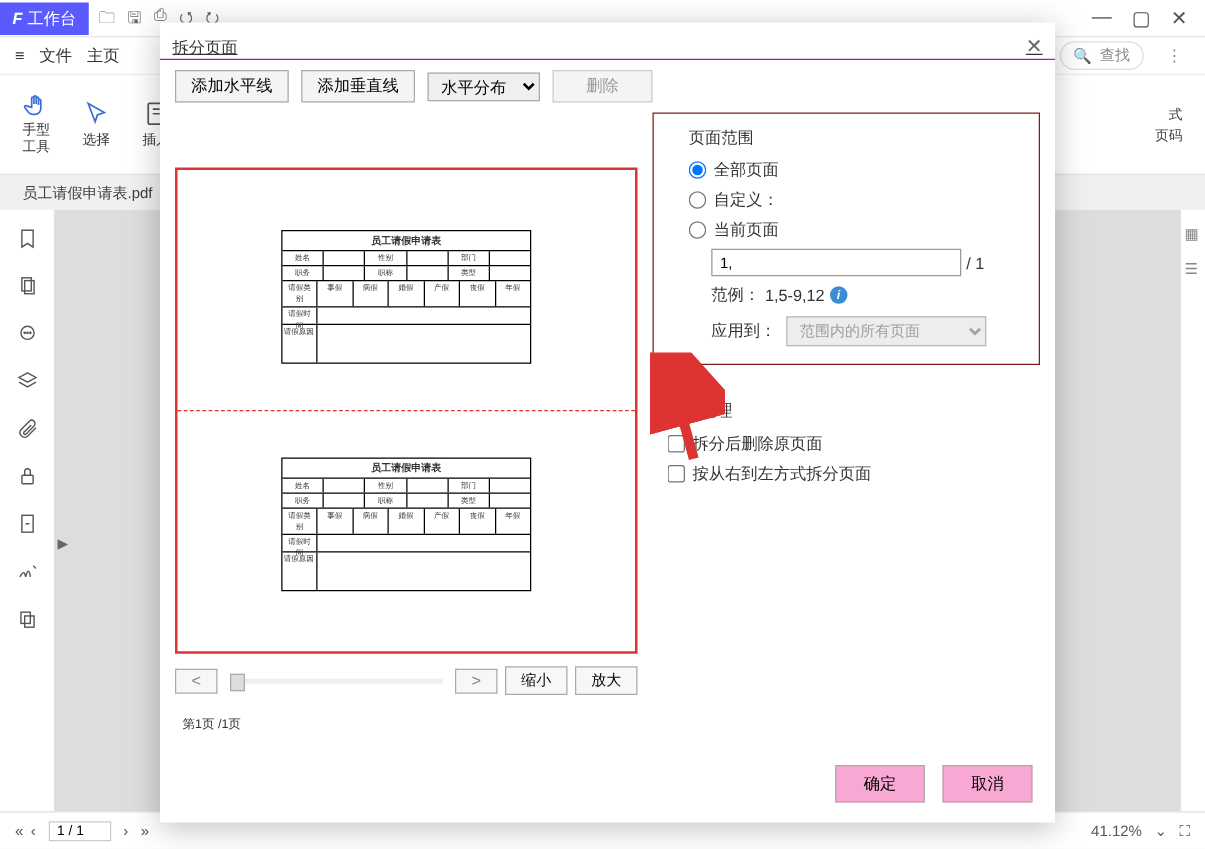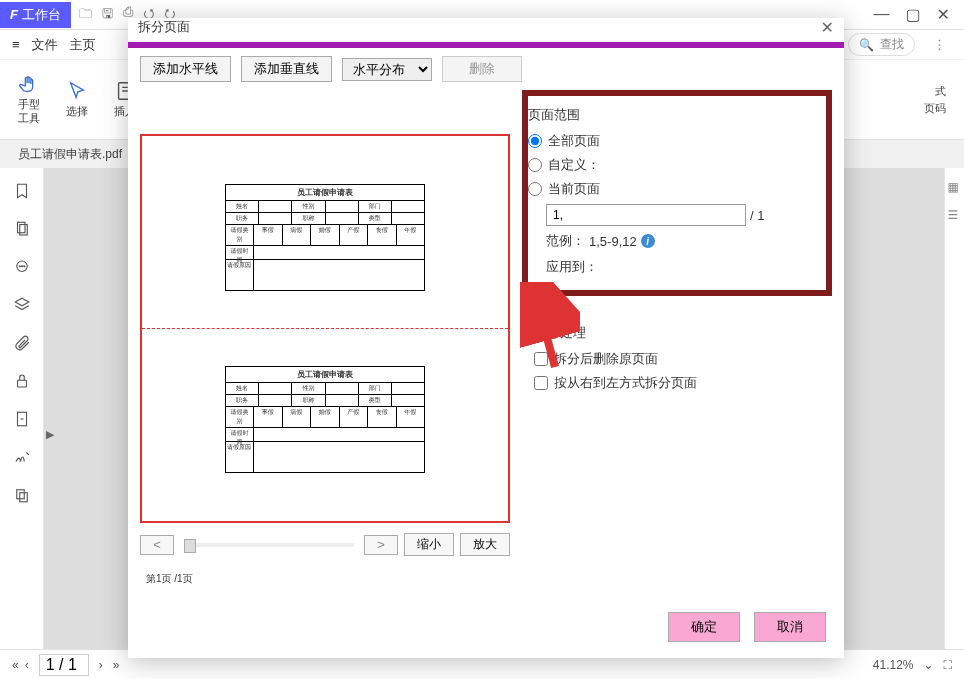--- a/index.html
+++ b/index.html
@@ -34,26 +34,26 @@
 .sidebar { width: 44px; background: #fff; border-right: 1px solid #e5e5e5; display: flex; flex-direction: column; align-items: center; gap: 20px; padding-top: 14px; }
 .sidebar svg { width: 18px; height: 18px; color: #555; }
 .side-expand { position: absolute; left: 46px; top: 260px; font-size: 11px; color: #666; }
 .doc-area { flex: 1; background: #ddd; }
 .right-strip { width: 20px; background: #fff; border-left: 1px solid #e5e5e5; display:flex; flex-direction:column; align-items:center; gap:14px; padding-top:12px;}
 .right-strip div { width:14px; height:14px; color:#888; font-size:12px;}
 
 
 .statusbar { position: absolute; bottom: 0; left: 0; right: 0; height: 30px; background: #fff; border-top: 1px solid #e0e0e0; display: flex; align-items: center; padding: 0 12px; font-size: 12px; color: #555; gap: 10px; }
 .statusbar .nav-arrows { display: flex; gap: 6px; }
-.statusbar .page-input { border: 1px solid #ccc; padding: 1px 6px; width: 50px; font-size: 16px; }
+.statusbar .page-input { border: 1px solid #ccc; padding: 1px 6px; width: 50px; font-size: 11px; }
 .statusbar-right { margin-left: auto; display: flex; align-items: center; gap: 10px; }
 
 
 .dialog { position: absolute; top: 18px; left: 128px; width: 716px; height: 640px; background: #fff; box-shadow: 0 4px 24px rgba(0,0,0,.25); z-index: 100; display: flex; flex-direction: column; }
-.dlg-title { height: 30px; display: flex; align-items: flex-start; padding: 0 10px; font-size: 13px; border-bottom: 6px solid #a21caf; }
+.dlg-title { height: 30px; display: flex; align-items: flex-end; padding: 0 10px; font-size: 13px; border-bottom: 1px solid #a21caf; text-decoration: underline; }
 .dlg-title .close { margin-left: auto; font-size: 16px; color: #666; }
 .dlg-toolbar { padding: 8px 12px; display: flex; gap: 10px; align-items: center; }
 .dlg-toolbar .btn { border: 1px solid #aaa; background: #f4f4f4; padding: 3px 12px; font-size: 13px; }
 .dlg-toolbar select { border: 1px solid #aaa; padding: 2px 6px; font-size: 13px; width: 90px; }
 .dlg-toolbar .del-btn { color: #999; border-color: #ccc; padding: 3px 26px; }
 
 .dlg-body { flex: 1; display: flex; gap: 12px; padding: 0 12px 10px 12px; }
 .preview-pane { width: 370px; display: flex; flex-direction: column; }
 .preview-box { flex: 1; border: 2px solid #d33; position: relative; background: #fff; display:flex; flex-direction:column; justify-content:space-around; align-items:center; padding:30px 0;margin-top:44px;}
 .p-table { width: 200px; border: 1px solid #000; font-size: 7px; }
@@ -67,21 +67,21 @@
 .split-line { border-top: 1px dashed #d33; width: 100%; height:0; }
 
 .preview-nav { display: flex; gap: 6px; padding: 10px 0; align-items: center; }
 .preview-nav .nbtn { width: 34px; height: 20px; border: 1px solid #aaa; background: #f7f7f7; display:flex;align-items:center;justify-content:center; color:#888;}
 .preview-nav .slider { flex: 1; height: 4px; background: #eee; margin: 0 4px; position:relative;}
 .preview-nav .slider::before{content:"";position:absolute;left:0;top:-4px;width:10px;height:12px;background:#ddd;border:1px solid #aaa;}
 .preview-nav .zbtn { border: 1px solid #aaa; background: #f7f7f7; padding: 2px 12px; font-size: 12px; }
 .page-counter { font-size: 10px; padding: 6px; }
 
 .options-pane { flex: 1; display: flex; flex-direction: column; gap: 18px; }
-.group { border: 6px solid #7f1d1d; padding: 10px 12px 14px 0; }
+.group { border: 1px solid #7f1d1d; padding: 10px 12px 14px 28px; }
 .group-plain { padding: 10px 12px; }
 .group-title { font-size: 13px; margin-bottom: 8px; }
 .radio-row, .check-row { display: flex; align-items: center; gap: 6px; margin: 6px 0; font-size: 13px; }
 .radio-row input, .check-row input { width: 14px; height: 14px; }
 .custom-input { display: flex; align-items: center; gap: 4px; margin: 6px 0 6px 18px; }
 .custom-input input { border: 1px solid #999; width: 200px; padding: 3px 6px; font-size: 12px; }
 .example-row { margin-left: 18px; font-size: 13px; display: flex; align-items: center; gap: 4px; }
 .info-icon { width: 14px; height: 14px; background: #3b8bd6; color: #fff; border-radius: 50%; display: inline-flex; align-items: center; justify-content: center; font-size: 10px; font-style: italic; font-weight:bold;}
 .apply-row { margin: 8px 0 0 18px; display: flex; align-items: center; gap: 8px; font-size: 13px; }
 .apply-row select { border: 1px solid #999; background: #e6e6e6; padding: 3px 6px; width: 160px; font-size: 12px; color: #777; }
@@ -336,20 +336,21 @@
           <input value="1," style="">
           <span>/ 1</span>
         </div>
         <div class="example-row">
           <span>范例：</span>
           <span>1,5-9,12</span>
           <span class="info-icon">i</span>
         </div>
         <div class="apply-row">
           <span>应用到：</span>
+          <select disabled=""><option>范围内的所有页面</option></select>
         </div>
       </div>
 
       <div class="group-plain">
         <div class="group-title">拆分处理</div>
         <label class="check-row">
           <input type="checkbox" style="">
           <span>拆分后删除原页面</span>
         </label>
         <label class="check-row">

